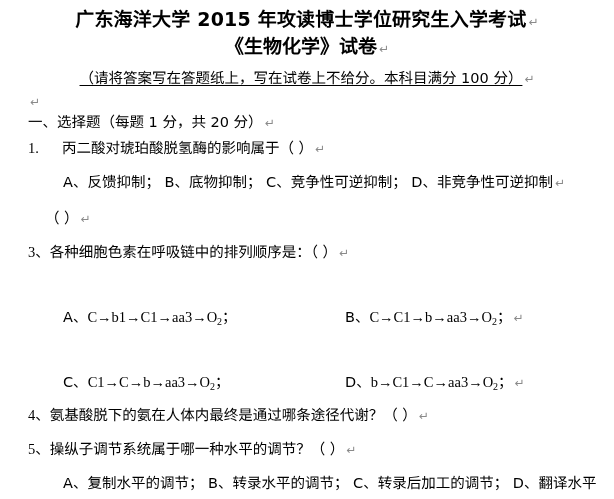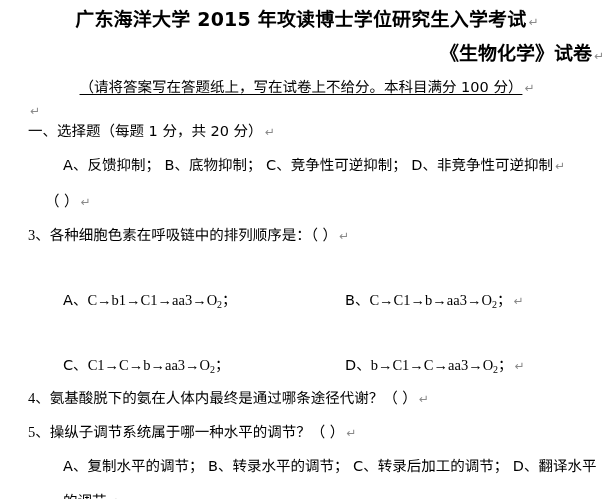--- a/index.html
+++ b/index.html
@@ -29,31 +29,31 @@
   
   .doc-title {
     text-align: center;
     font-weight: bold;
     font-size: 19px;
     line-height: 27px;
     letter-spacing: 0.2px;
     white-space: nowrap;
   }
   .doc-subtitle {
-    text-align: right;
+    text-align: center;
     font-weight: bold;
     font-size: 19px;
-    line-height: 35px;
+    line-height: 20px;
     white-space: nowrap;
   }
   .doc-note-line {
     text-align: center;
     font-size: 14.5px;
     line-height: 26px;
-    margin-top: 0;
+    margin-top: 6px;
     white-space: nowrap;
   }
   .doc-note-line .underlined {
     text-decoration: underline;
     text-underline-offset: 2px;
   }
 
   
   .pilcrow {
     color: #8a8a8a;
@@ -177,20 +177,23 @@
   </div>
 
   <div class="pilcrow-only">
     <span class="pilcrow">↵</span>
   </div>
 
   <div class="section-head">
     <span class="cjk">一、选择题（每题 1 分，共 20 分）</span><span class="pilcrow">↵</span>
   </div>
 
+  <div class="q-line">
+    <span class="num num-tab">1.</span><span class="cjk">丙二酸对琥珀酸脱氢酶的影响属于（          ）</span><span class="pilcrow">↵</span>
+  </div>
   <div class="spacer-2"></div>
   <div class="opt-line">
     <span class="cjk">A、反馈抑制；   B、底物抑制；     C、竞争性可逆抑制； D、非竞争性可逆抑制</span><span class="pilcrow">↵</span>
   </div>
 
   <div class="spacer-1"></div>
 
   <div class="q-cont">
     <span class="cjk">（    ）</span><span class="pilcrow">↵</span>
   </div>

